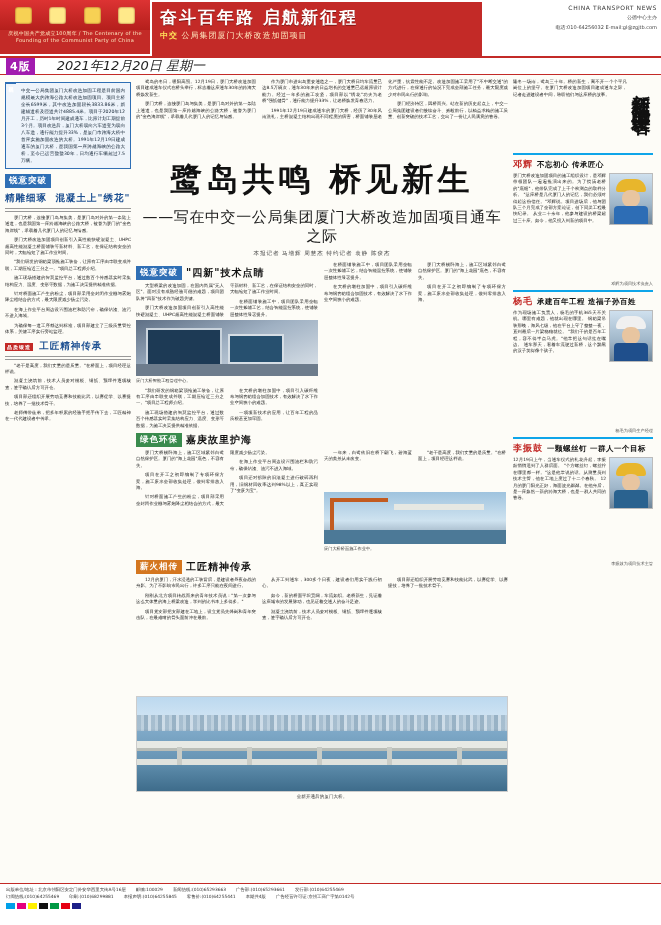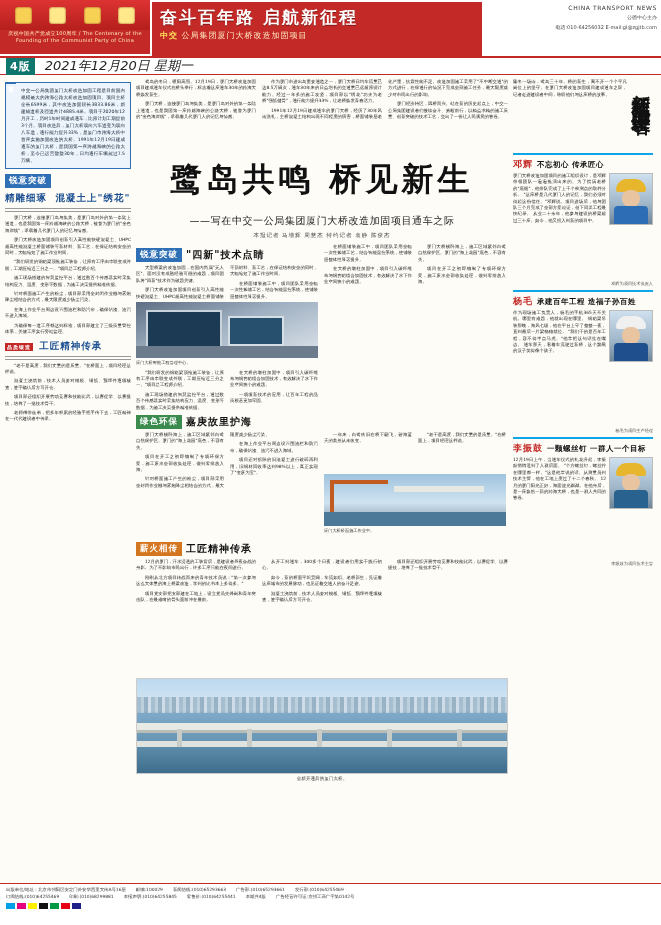--- a/index.html
+++ b/index.html
@@ -50,42 +50,42 @@
   }
   .mast-right .cn{font-size:19px;font-weight:bold;color:#c32a27;letter-spacing:2px;}
   .mast-right .en{font-size:6px;color:#333;letter-spacing:.6px;margin-top:1px;}
   .mast-right .info{font-size:5px;color:#444;line-height:7px;margin-top:3px;}
   
   .infobar{
     height:16px;border-bottom:1px solid #c32a27;display:flex;align-items:center;
     padding:0 6px;font-size:8px;color:#222;background:#fff;
   }
   .pagenum{
-    background:#0f766e;color:#fff;font-size:11px;font-weight:bold;
-    padding:1px 4px;margin-right:10px;letter-spacing:1px;
+    background:#a21caf;color:#fff;font-size:11px;font-weight:bold;
+    padding:1px 4px;margin-right:22px;letter-spacing:1px;
   }
   .infobar .date{font-size:13px;color:#222;font-style:italic;}
   
   .content{position:relative;padding:4px 5px 0 5px;height:820px;box-sizing:border-box;}
   .cols{display:flex;gap:5px;height:100%;}
   .colA{width:126px;}
   .colB{width:372px;}
   .colC{width:140px;}
   .tiny{font-size:4.4px;line-height:6.4px;color:#222;text-align:justify;}
   .tiny p{margin:0 0 3px 0;text-indent:9px;}
   .col2{column-count:2;column-gap:6px;}
   .col3{column-count:3;column-gap:6px;}
   
   .headline-wrap{text-align:center;padding:4px 0 2px 0;}
   .headline{
     font-family:"DejaVu Serif","Liberation Serif",serif;
     font-size:32px;font-weight:bold;letter-spacing:4px;color:#111;line-height:36px;
   }
   .subhead{
-    font-size:10px;color:#222;margin-top:17px;letter-spacing:.6px;
+    font-size:15px;color:#222;margin-top:11px;letter-spacing:.6px;
   }
   .byline{font-size:5.5px;color:#444;margin-top:4px;letter-spacing:1px;}
   
   .sect{display:flex;align-items:flex-end;gap:4px;margin:4px 0 3px 0;}
   .sect .tag{
     background:#2f6fb5;color:#fff;font-size:8.5px;font-weight:bold;
     padding:1px 4px;letter-spacing:1px;white-space:nowrap;
   }
   .sect .tag.green{background:#3a8b4d;}
   .sect .tag.orange{background:#d4761f;}

